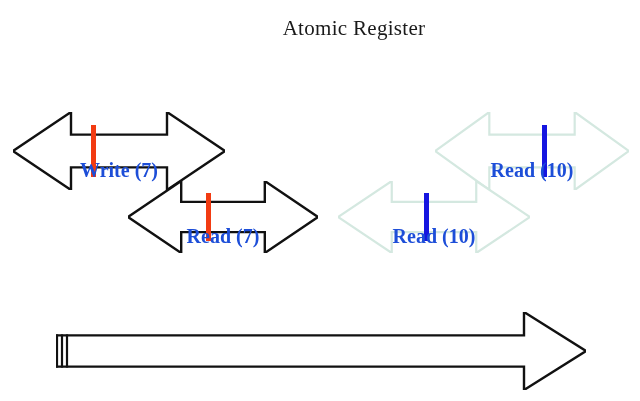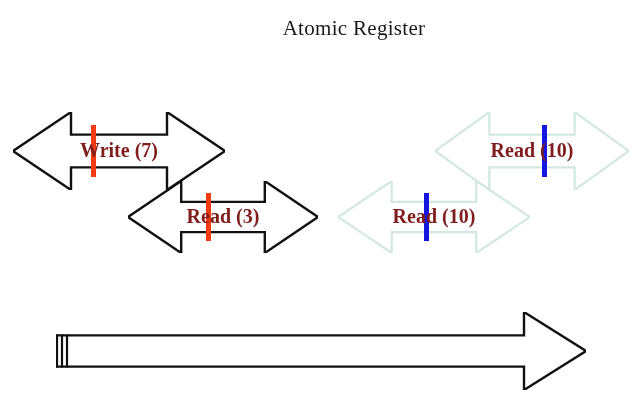--- a/index.html
+++ b/index.html
@@ -36,23 +36,24 @@
   .arrow-group { position: absolute; }
   .arrow-svg { position: absolute; left: 0; top: 0; display: block; }
   .arrow-label {
     position: absolute;
     left: 0;
     width: 100%;
     text-align: center;
     font-family: "Liberation Serif", "DejaVu Serif", serif;
     font-weight: bold;
     font-size: 20px;
-    color: #7f1d1d;
+    color: #1d4ed8;
     white-space: nowrap;
     line-height: 1;
+    margin-top: 20px;
   }
   .tick {
     position: absolute;
     width: 5px;
   }
 </style>
 </head>
 <body>
 
 <div id="stage">
@@ -71,21 +72,21 @@
         <path d="M 0 39 L 54.32000000000001 0 L 54.32000000000001 22.619999999999997 L 139.68 22.619999999999997 L 139.68 0 L 194 39 L 139.68 78 L 139.68 55.379999999999995 L 54.32000000000001 55.379999999999995 L 54.32000000000001 78 Z" fill="#ffffff" stroke="#d4e8e0" stroke-width="2.2" stroke-linejoin="miter"></path>
       </svg>
       <div class="tick" style="background: rgb(21, 21, 224); left: 106.7px; top: 13.26px; height: 51.48px;"></div>
       <div class="arrow-label" style="top: 28px;">Read (10)</div>
     </div>
   <div class="arrow-group" id="op-3" style="left: 128px; top: 181px; width: 190px; height: 72px;">
       <svg class="arrow-svg" width="190" height="72" viewBox="0 0 190 72">
         <path d="M 0 36 L 53.2 0 L 53.2 20.88 L 136.8 20.88 L 136.8 0 L 190 36 L 136.8 72 L 136.8 51.12 L 53.2 51.12 L 53.2 72 Z" fill="#ffffff" stroke="#111111" stroke-width="2.4" stroke-linejoin="miter"></path>
       </svg>
       <div class="tick" style="background: rgb(242, 59, 18); left: 77.9px; top: 12.24px; height: 47.52px;"></div>
-      <div class="arrow-label" style="top: 25px;">Read (3)</div>
+      <div class="arrow-label" style="top: 25px;">Read (7)</div>
     </div>
   <div class="arrow-group" id="op-4" style="left: 338px; top: 181px; width: 192px; height: 72px;">
       <svg class="arrow-svg" width="192" height="72" viewBox="0 0 192 72">
         <path d="M 0 36 L 53.760000000000005 0 L 53.760000000000005 20.88 L 138.24 20.88 L 138.24 0 L 192 36 L 138.24 72 L 138.24 51.12 L 53.760000000000005 51.12 L 53.760000000000005 72 Z" fill="#ffffff" stroke="#d4e8e0" stroke-width="2.2" stroke-linejoin="miter"></path>
       </svg>
       <div class="tick" style="background: rgb(21, 21, 224); left: 86.4px; top: 12.24px; height: 47.52px;"></div>
       <div class="arrow-label" style="top: 25px;">Read (10)</div>
     </div>
 
   <div class="arrow-group" id="timeline" style="left: 56px; top: 312px; width: 530px; height: 78px;">

